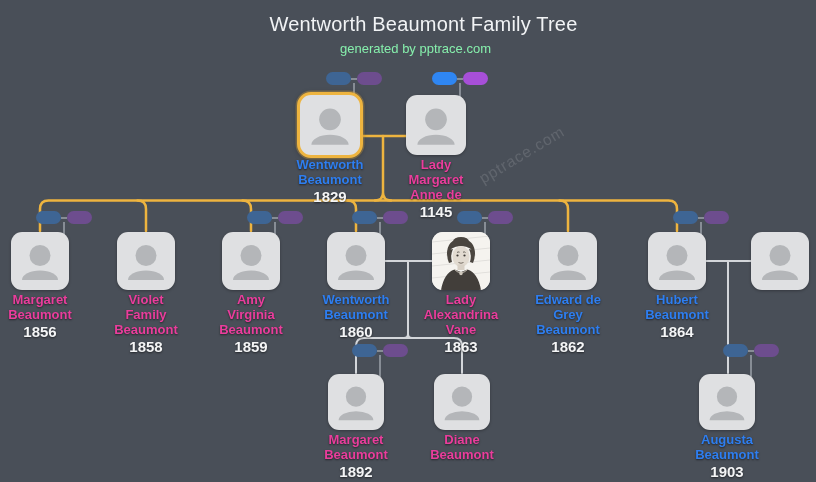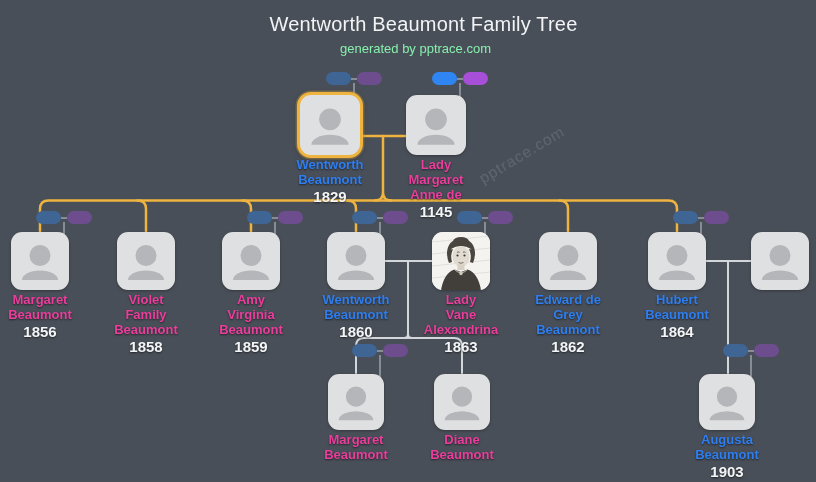--- a/index.html
+++ b/index.html
@@ -168,22 +168,22 @@
   <circle cx="29" cy="41.5" r="1.7" fill="#cfc8bd"></circle>
         </svg></div>
       <div class="chipgrp" style="left: 457px; top: 211px;">
         <div class="chiptick" style="height:13px"></div>
         <div class="chiplink"></div>
         <div class="chip f dim"></div>
         <div class="chip m dim"></div>
       </div>
       <div class="name female" style="left: 404px; top: 292px;">
         <span class="nl">Lady</span>
+        <span class="nl">Alexandrina</span>
         <span class="nl">Vane</span>
-        <span class="nl">Alexandrina</span>
         <div class="yr">1863</div>
       </div>
       <div class="card" style="left: 539px; top: 232px; width: 58px; height: 58px;"><svg viewBox="0 0 58 58" width="100%" height="100%">
   <circle cx="29" cy="23.5" r="10.5" fill="#b4b6b9"></circle>
   <path d="M11 48 A18 9.5 0 0 1 47 48 Z" fill="#b4b6b9"></path>
         </svg></div>
       <div class="name male" style="left: 511px; top: 292px;">
         <span class="nl">Edward de</span>
         <span class="nl">Grey</span>
         <span class="nl">Beaumont</span>
@@ -214,20 +214,21 @@
         </svg></div>
       <div class="chipgrp" style="left: 352px; top: 344px;">
         <div class="chiptick" style="height:22px"></div>
         <div class="chiplink"></div>
         <div class="chip f dim"></div>
         <div class="chip m dim"></div>
       </div>
       <div class="name female" style="left: 299px; top: 432px;">
         <span class="nl">Margaret</span>
         <span class="nl">Beaumont</span>
+        <div class="yr">1892</div>
       </div>
       <div class="card" style="left: 434px; top: 374px; width: 56px; height: 56px;"><svg viewBox="0 0 58 58" width="100%" height="100%">
   <circle cx="29" cy="23.5" r="10.5" fill="#b4b6b9"></circle>
   <path d="M11 48 A18 9.5 0 0 1 47 48 Z" fill="#b4b6b9"></path>
         </svg></div>
       <div class="name female" style="left: 405px; top: 432px;">
         <span class="nl">Diane</span>
         <span class="nl">Beaumont</span>
       </div>
       <div class="card" style="left: 699px; top: 374px; width: 56px; height: 56px;"><svg viewBox="0 0 58 58" width="100%" height="100%">

